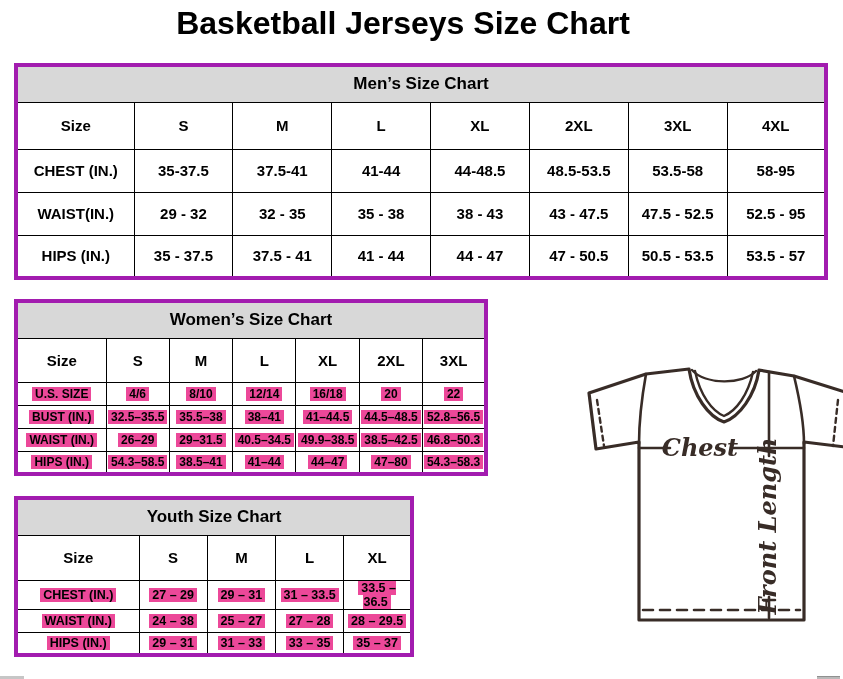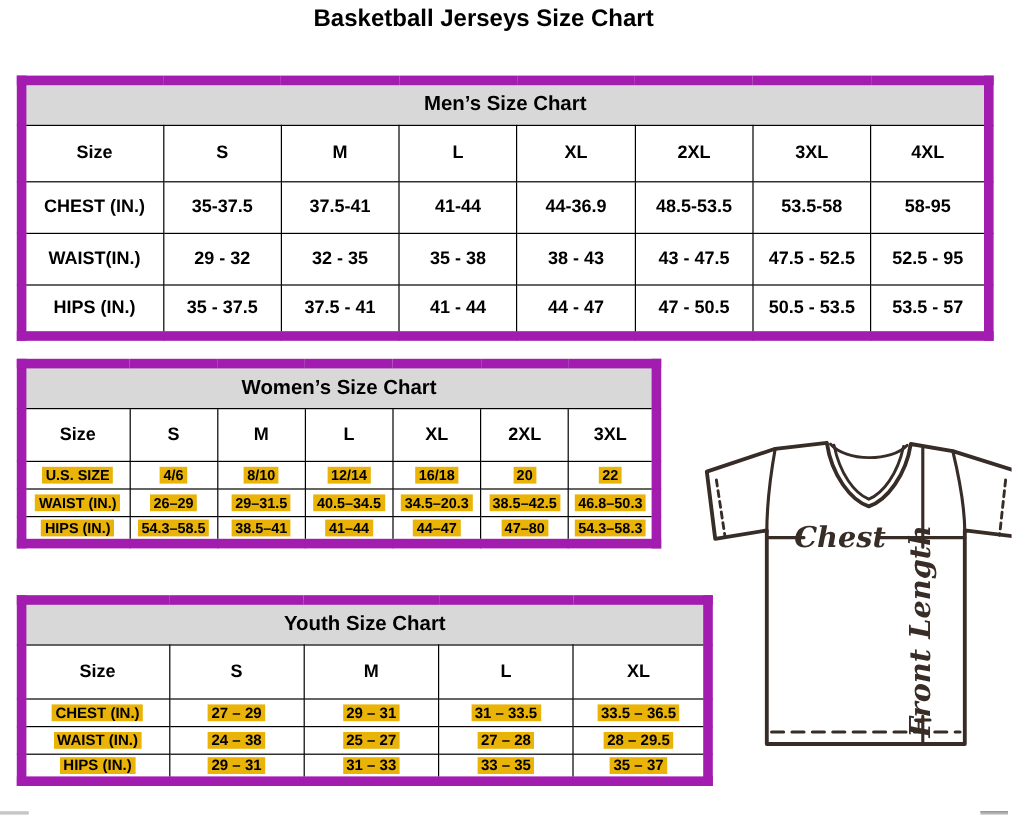--- a/index.html
+++ b/index.html
@@ -2,56 +2,56 @@
 <html><head>
 <meta charset="utf-8">
 <style>
   html,body{margin:0;padding:0;}
   body{
     width:843px;height:679px;position:relative;background:#fff;
     font-family:"Liberation Sans",sans-serif;color:#000;overflow:hidden;
   }
   .page-title{
     position:absolute;top:5px;left:0;width:806px;text-align:center;
-    font-size:20px;font-weight:bold;letter-spacing:0px;
+    font-size:32px;font-weight:bold;letter-spacing:0px;
   }
   table.size-table{
     position:absolute;border-collapse:collapse;table-layout:fixed;
-    background:#fff;border:8px solid #a21caf;font-weight:bold;
+    background:#fff;border:4px solid #a21caf;font-weight:bold;
   }
   table.size-table th,table.size-table td{
     border:1px solid #000;text-align:center;vertical-align:middle;padding:0;
   }
   tr.band th{background:#d8d8d8;font-size:17px;}
   
   .mens{left:14px;top:63px;width:814px;}
   .mens tr.band{height:37px;}
   .mens tr.cols{height:47px;}
   .mens tr.cols th{font-size:15px;}
   .mens tr.data{height:43px;}
   .mens tr.data td{font-size:15px;}
   .mens col.col-label{width:118px;}
   
-  .womens{left:14px;top:299px;width:537px;}
+  .womens{left:14px;top:299px;width:474px;}
   .womens tr.band{height:37px;}
   .womens tr.cols{height:44px;}
   .womens tr.cols th{font-size:15px;}
   .womens tr.data{height:23px;}
   .womens tr.data td{font-size:12px;}
   .womens col.col-label{width:90px;}
   
-  .youth{left:14px;top:496px;width:580px;}
+  .youth{left:14px;top:496px;width:400px;}
   .youth tr.band{height:37px;}
   .youth tr.cols{height:45px;}
   .youth tr.cols th{font-size:15px;}
   .youth tr.data{height:23px;}
   .youth tr.data td{font-size:12.5px;}
   .youth col.col-label{width:123px;}
   
-  .womens tr.data span,.youth tr.data span{background:#eab308;padding:0 3px;}
+  .womens tr.data span,.youth tr.data span{background:#ec4899;padding:0 3px;}
   
   .jersey{position:absolute;left:582px;top:360px;width:282px;height:300px;}
   .jersey svg{display:block;width:282px;height:300px;}
   .jersey text{
     font-family:"DejaVu Serif","Liberation Serif",serif;
     font-style:italic;font-weight:bold;
   }
   
   .scroll-sliver{position:absolute;height:3px;}
   .scroll-sliver.left{left:0;top:676px;width:24px;background:#c6c6c6;}
@@ -85,21 +85,21 @@
         <th>XL</th>
         <th>2XL</th>
         <th>3XL</th>
         <th>4XL</th>
       </tr>
       <tr class="data">
         <td><span>CHEST (IN.)</span></td>
         <td><span>35-37.5</span></td>
         <td><span>37.5-41</span></td>
         <td><span>41-44</span></td>
-        <td><span>44-36.9</span></td>
+        <td><span>44-48.5</span></td>
         <td><span>48.5-53.5</span></td>
         <td><span>53.5-58</span></td>
         <td><span>58-95</span></td>
       </tr>
       <tr class="data">
         <td><span>WAIST(IN.)</span></td>
         <td><span>29 - 32</span></td>
         <td><span>32 - 35</span></td>
         <td><span>35 - 38</span></td>
         <td><span>38 - 43</span></td>
@@ -145,25 +145,34 @@
       <tr class="data">
         <td><span>U.S. SIZE</span></td>
         <td><span>4/6</span></td>
         <td><span>8/10</span></td>
         <td><span>12/14</span></td>
         <td><span>16/18</span></td>
         <td><span>20</span></td>
         <td><span>22</span></td>
       </tr>
       <tr class="data">
+        <td><span>BUST (IN.)</span></td>
+        <td><span>32.5–35.5</span></td>
+        <td><span>35.5–38</span></td>
+        <td><span>38–41</span></td>
+        <td><span>41–44.5</span></td>
+        <td><span>44.5–48.5</span></td>
+        <td><span>52.8–56.5</span></td>
+      </tr>
+      <tr class="data">
         <td><span>WAIST (IN.)</span></td>
         <td><span>26–29</span></td>
         <td><span>29–31.5</span></td>
         <td><span>40.5–34.5</span></td>
-        <td><span>34.5–20.3</span></td>
+        <td><span>49.9–38.5</span></td>
         <td><span>38.5–42.5</span></td>
         <td><span>46.8–50.3</span></td>
       </tr>
       <tr class="data">
         <td><span>HIPS (IN.)</span></td>
         <td><span>54.3–58.5</span></td>
         <td><span>38.5–41</span></td>
         <td><span>41–44</span></td>
         <td><span>44–47</span></td>
         <td><span>47–80</span></td>

